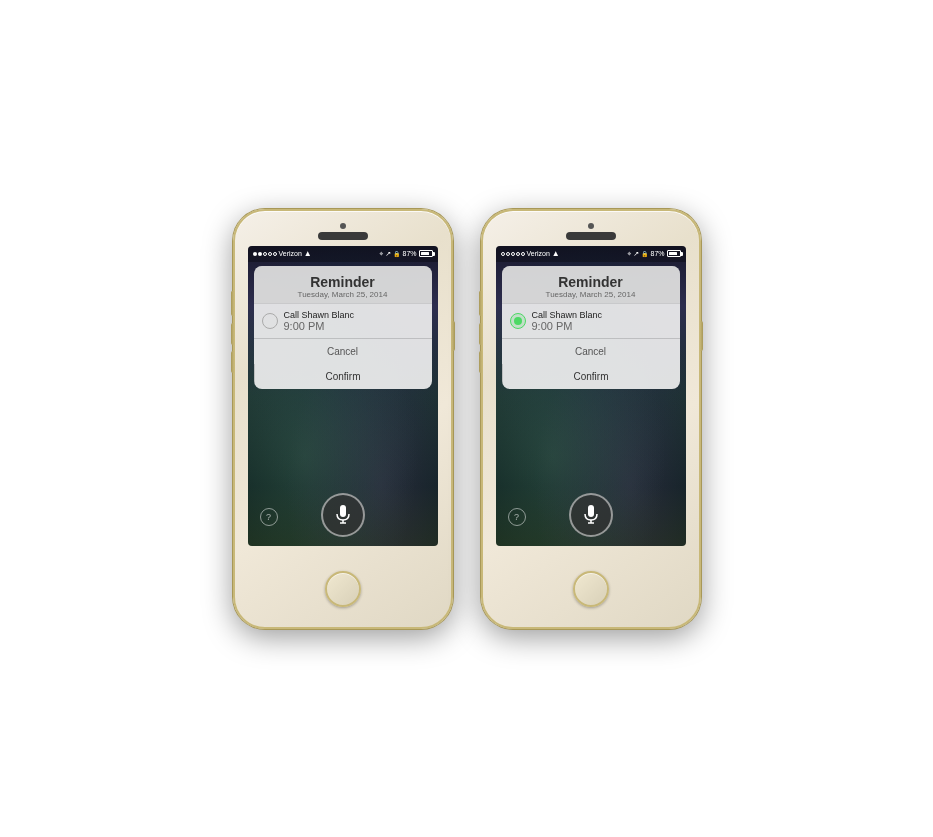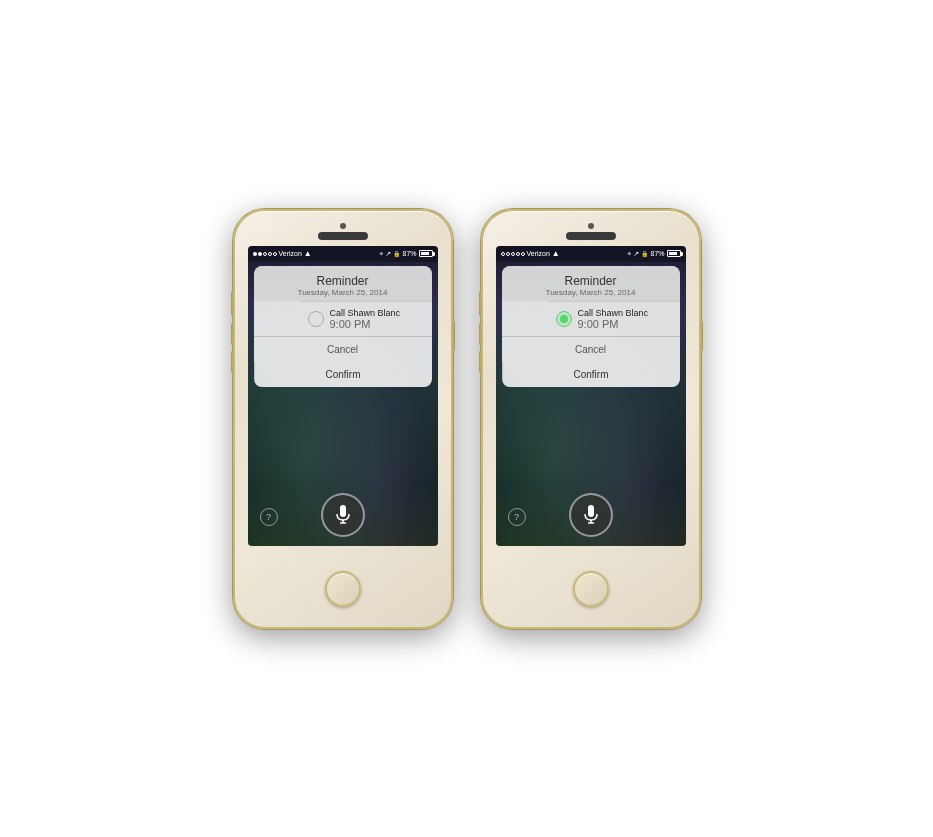--- a/index.html
+++ b/index.html
@@ -176,37 +176,36 @@
       overflow: hidden;
     }
 
     .card-header {
       background: rgba(200, 200, 200, 0.5);
       padding: 8px 10px 4px;
       text-align: center;
     }
 
     .card-title {
-      font-size: 12px;
-      font-weight: 400;
+      font-size: 14px;
+      font-weight: 700;
       color: #333;
     }
 
     .card-date {
       font-size: 8px;
       color: #666;
       margin-top: 0;
     }
 
     .card-item {
       display: flex;
       align-items: center;
       padding: 6px 8px;
       border-top: 1px solid rgba(0,0,0,0.1);
-      margin-left: 46px;
     }
 
     .reminder-circle {
       width: 16px;
       height: 16px;
       border-radius: 50%;
       border: 1.5px solid #aaa;
       margin-right: 6px;
       flex-shrink: 0;
     }

